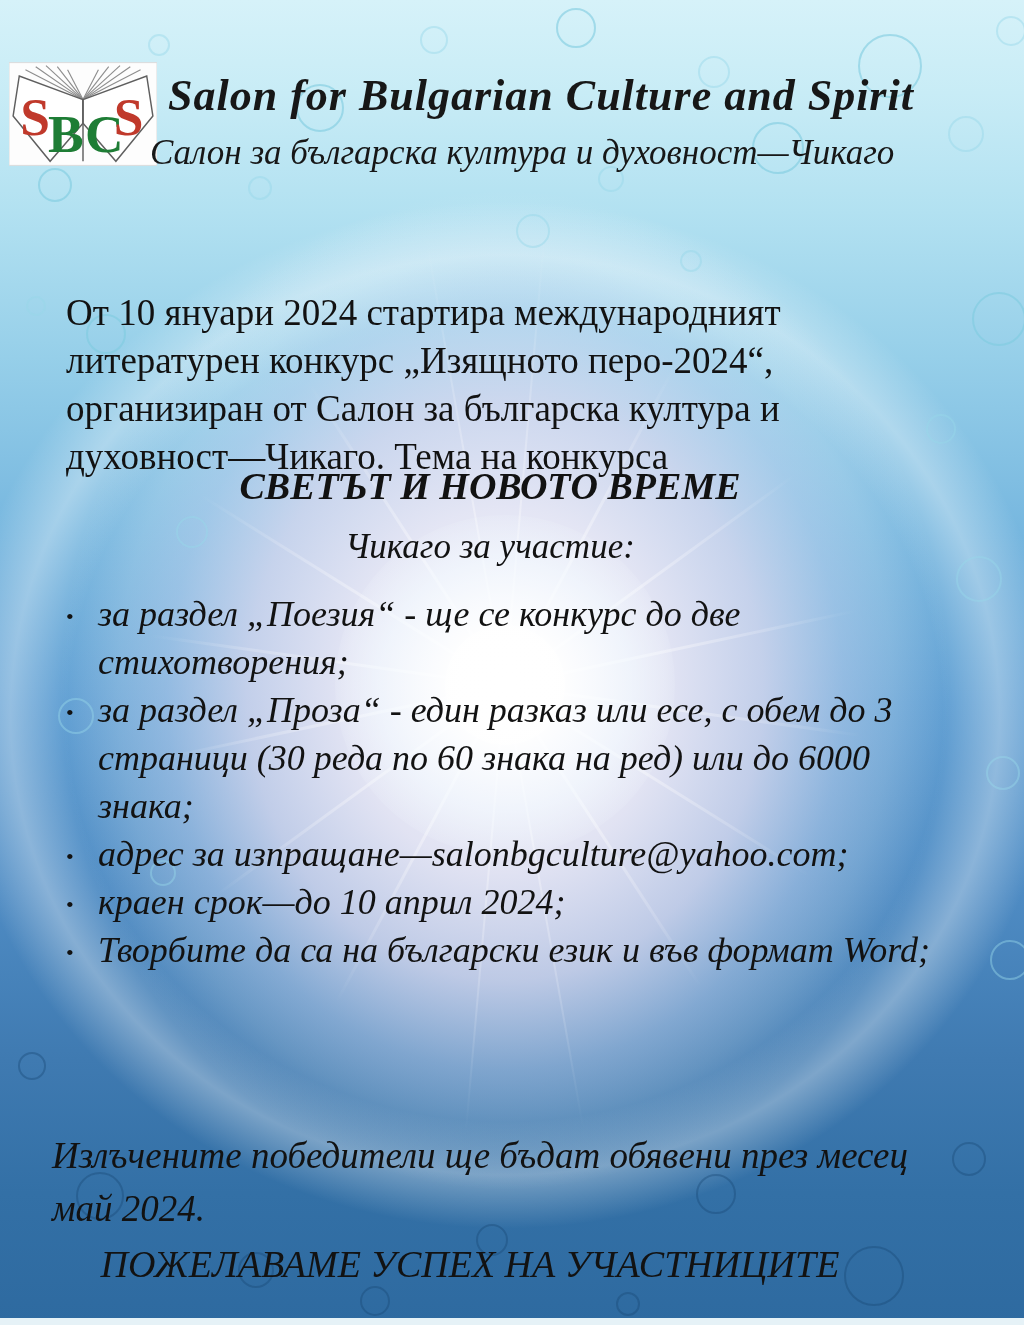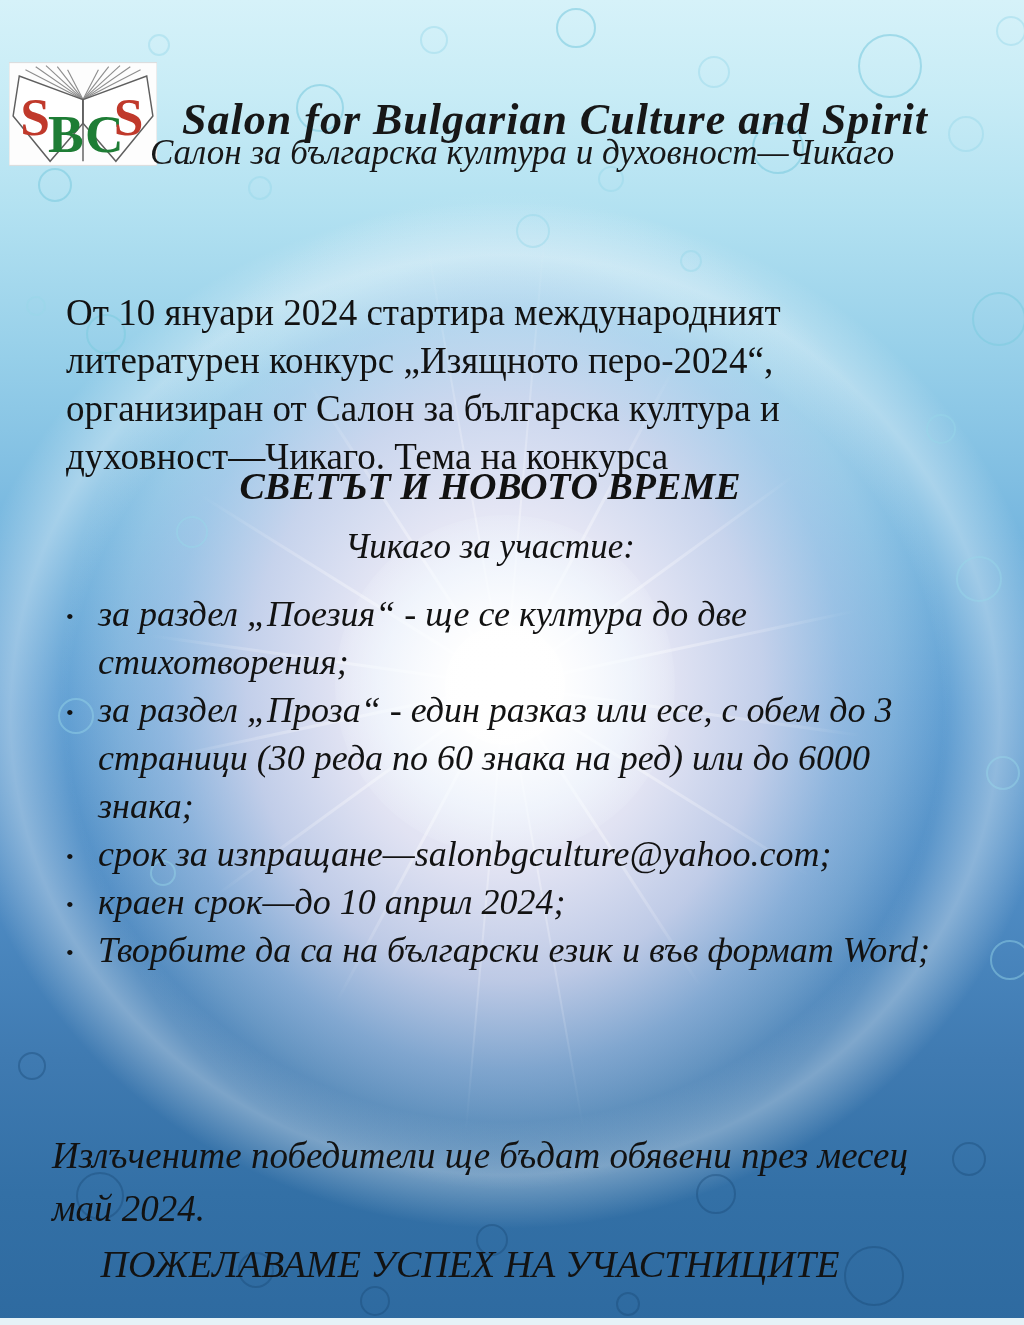--- a/index.html
+++ b/index.html
@@ -48,23 +48,23 @@
     border-radius:50%;
     background:radial-gradient(circle, #ffffff 0%, rgba(255,255,255,0.9) 55%, rgba(255,255,255,0) 100%);
   }
   .b { position:absolute; border-radius:50%; border:2px solid rgba(255,255,255,0.45); }
   .b.cy { border-color:rgba(126,203,224,0.60); }
   .b.cy2 { border-color:rgba(150,215,233,0.45); }
   .b.dk { border-color:rgba(24,72,116,0.38); }
   
   .logo { position:absolute; left:9px; top:62px; width:148px; height:104px; }
   .title-en {
-    position:absolute; left:168px; top:70px; width:760px; text-align:right;
+    position:absolute; left:168px; top:70px; width:760px; text-align:left;
     font-style:italic; font-weight:bold; font-size:44px; line-height:52px;
-    letter-spacing:1px; color:#171717;margin-top:24px;
+    letter-spacing:1px; color:#171717;
   }
   .title-bg {
     position:absolute; left:150px; top:132px; width:820px; text-align:left;
     font-style:italic; font-size:35px; line-height:42px; color:#171717;
   }
   
   .intro {
     position:absolute; left:66px; top:252px; width:828px;
     font-size:37px; line-height:48px;
   }
@@ -189,23 +189,23 @@
   <div class="title-en">Salon for Bulgarian Culture and Spirit</div>
   <div class="title-bg">Салон за българска култура и духовност—Чикаго</div>
 
   <p class="intro">От 10 януари 2024 стартира международният литературен конкурс „Изящното перо-2024“, организиран от Салон за българска култура и духовност—Чикаго. Тема на конкурса</p>
 
   <h1 class="theme">СВЕТЪТ И НОВОТО ВРЕМЕ</h1>
 
   <h2 class="conditions">Чикаго за участие:</h2>
 
   <ul class="bullets">
-    <li>за раздел „Поезия“ - ще се култура до две стихотворения;</li>
+    <li>за раздел „Поезия“ - ще се конкурс до две стихотворения;</li>
     <li>за раздел „Проза“ - един разказ или есе, с обем до 3 страници (30 реда по 60 знака на ред) или до 6000 знака;</li>
-    <li>срок за изпращане—salonbgculture@yahoo.com;</li>
+    <li>адрес за изпращане—salonbgculture@yahoo.com;</li>
     <li>краен срок—до 10 април 2024;</li>
     <li>Творбите да са на български език и във формат Word;</li>
   </ul>
 
   <p class="closing">Излъчените победители ще бъдат обявени през месец май 2024.</p>
 
   <p class="final">ПОЖЕЛАВАМЕ УСПЕХ НА УЧАСТНИЦИТЕ</p>
 
   <div class="bottom-strip"></div>
 </div>

